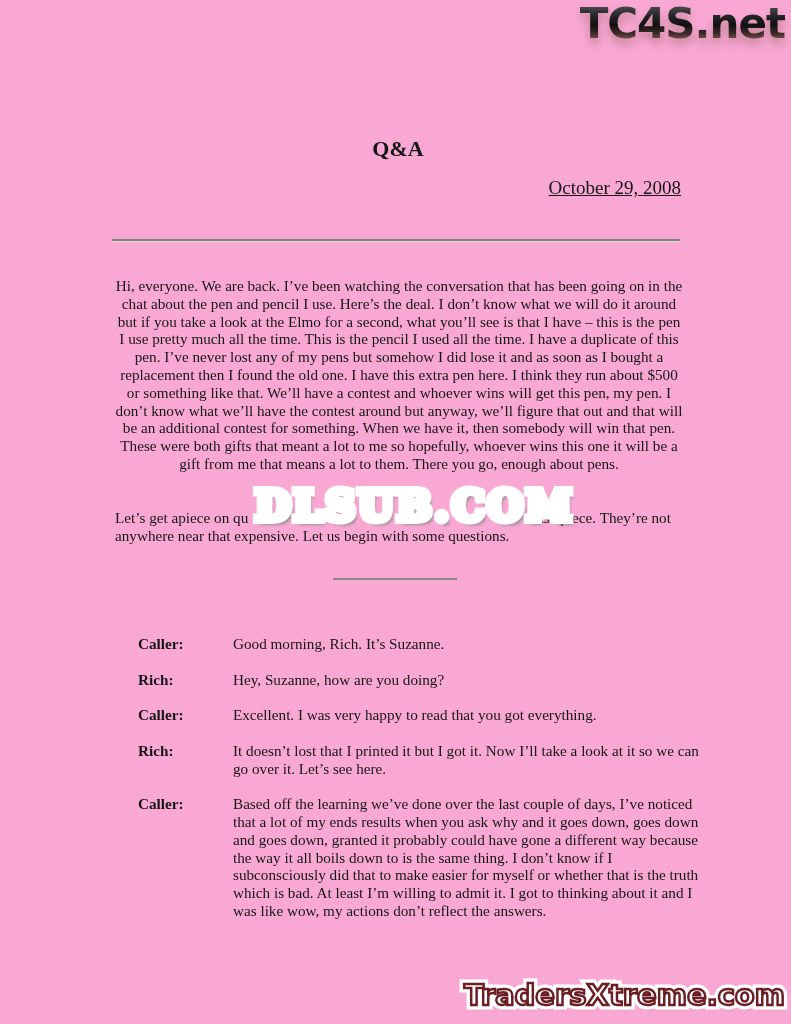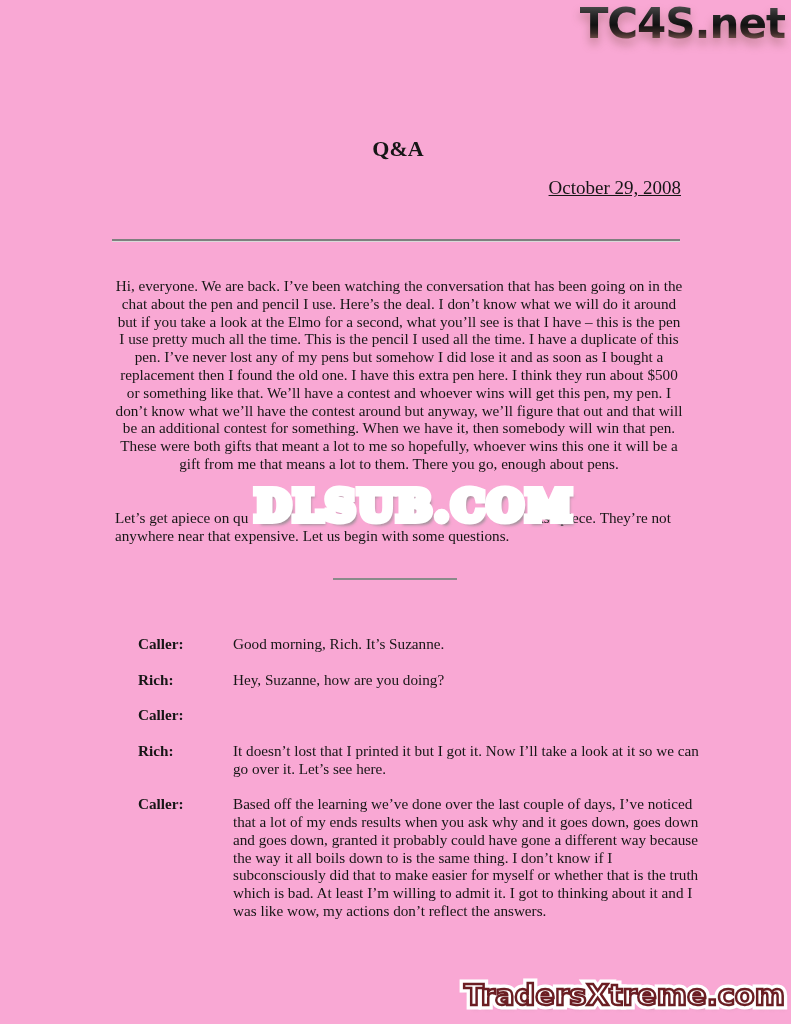--- a/index.html
+++ b/index.html
@@ -217,20 +217,21 @@
       <div class="dtext">Good morning, Rich. It’s Suzanne.</div>
     </div>
 
     <div class="row">
       <div class="speaker">Rich:</div>
       <div class="dtext">Hey, Suzanne, how are you doing?</div>
     </div>
 
     <div class="row">
       <div class="speaker">Caller:</div>
+      <div class="dtext">Excellent. I was very happy to read that you got everything.</div>
     </div>
 
     <div class="row">
       <div class="speaker">Rich:</div>
       <div class="dtext">It doesn’t lost that I printed it but I got it. Now I’ll take a look at it so we can go over it. Let’s see here.</div>
     </div>
 
     <div class="row">
       <div class="speaker">Caller:</div>
       <div class="dtext">Based off the learning we’ve done over the last couple of days, I’ve noticed that a lot of my ends results when you ask why and it goes down, goes down and goes down, granted it probably could have gone a different way because the way it all boils down to is the same thing. I don’t know if I subconsciously did that to make easier for myself or whether that is the truth which is bad. At least I’m willing to admit it. I got to thinking about it and I was like wow, my actions don’t reflect the answers.</div>

